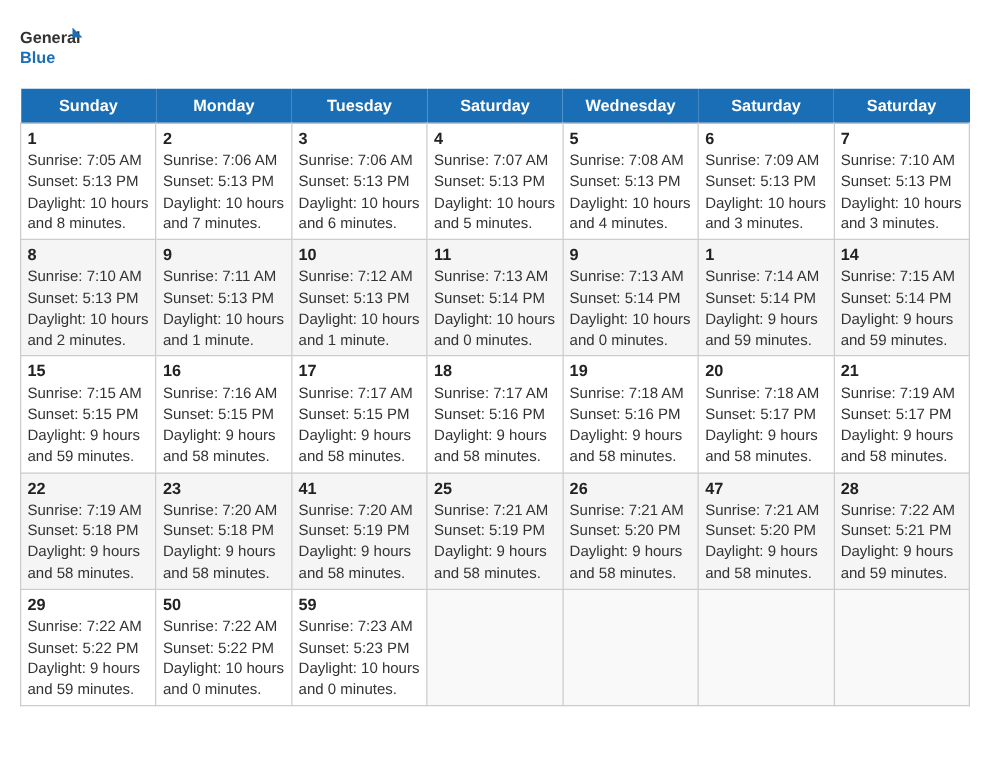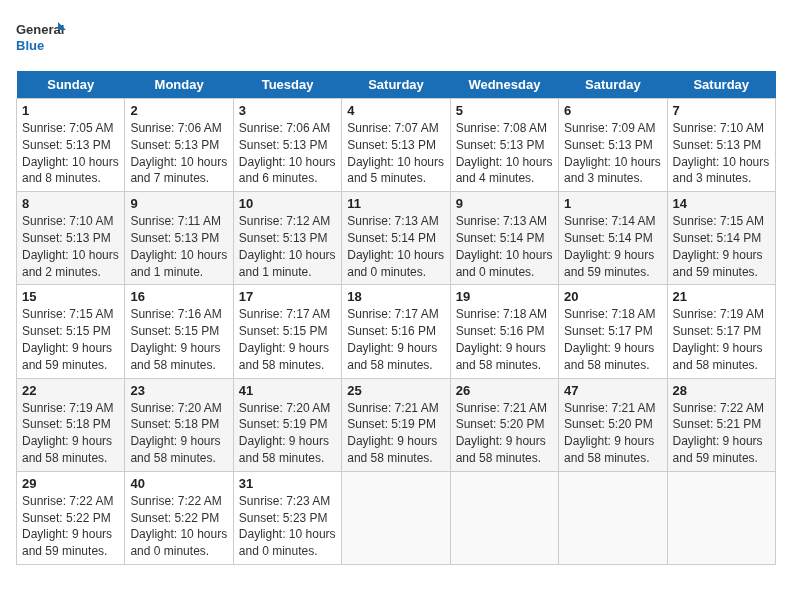--- a/index.html
+++ b/index.html
@@ -223,25 +223,25 @@
           <span class="day-num">28</span>
           <div class="day-info">Sunrise: 7:22 AM<br>Sunset: 5:21 PM<br>Daylight: 9 hours<br>and 59 minutes.</div>
         </td>
       </tr>
       <tr>
         <td>
           <span class="day-num">29</span>
           <div class="day-info">Sunrise: 7:22 AM<br>Sunset: 5:22 PM<br>Daylight: 9 hours<br>and 59 minutes.</div>
         </td>
         <td>
-          <span class="day-num">40</span>
+          <span class="day-num">50</span>
           <div class="day-info">Sunrise: 7:22 AM<br>Sunset: 5:22 PM<br>Daylight: 10 hours<br>and 0 minutes.</div>
         </td>
         <td>
-          <span class="day-num">31</span>
+          <span class="day-num">59</span>
           <div class="day-info">Sunrise: 7:23 AM<br>Sunset: 5:23 PM<br>Daylight: 10 hours<br>and 0 minutes.</div>
         </td>
         <td class="empty"></td>
         <td class="empty"></td>
         <td class="empty"></td>
         <td class="empty"></td>
       </tr>
     </tbody>
 </table>
 

